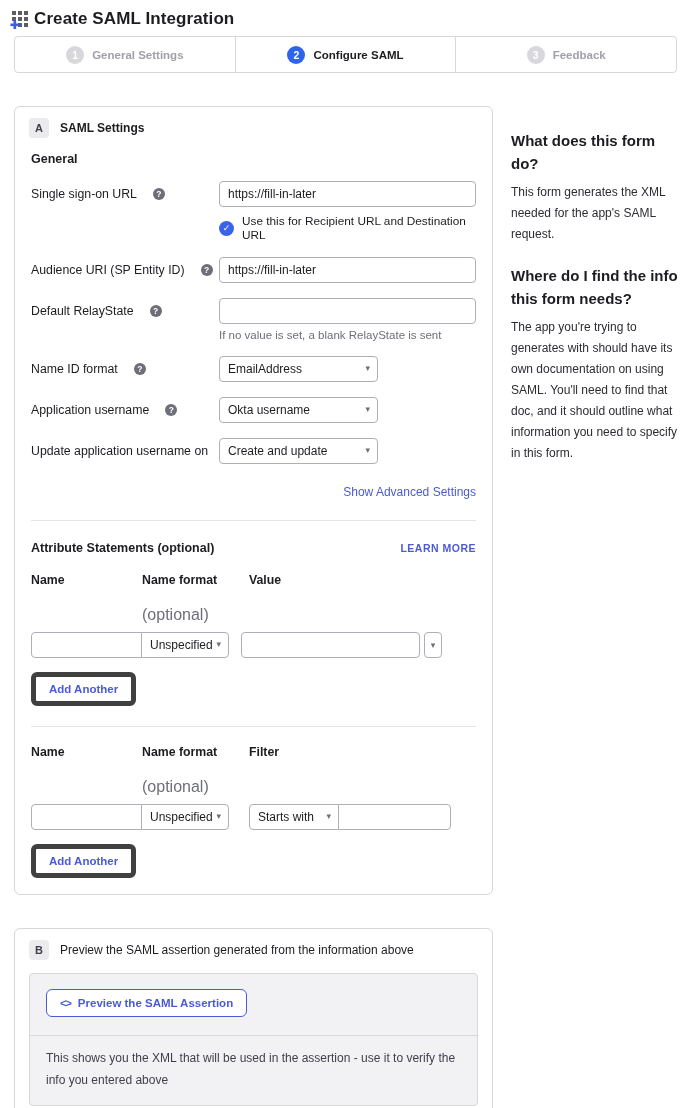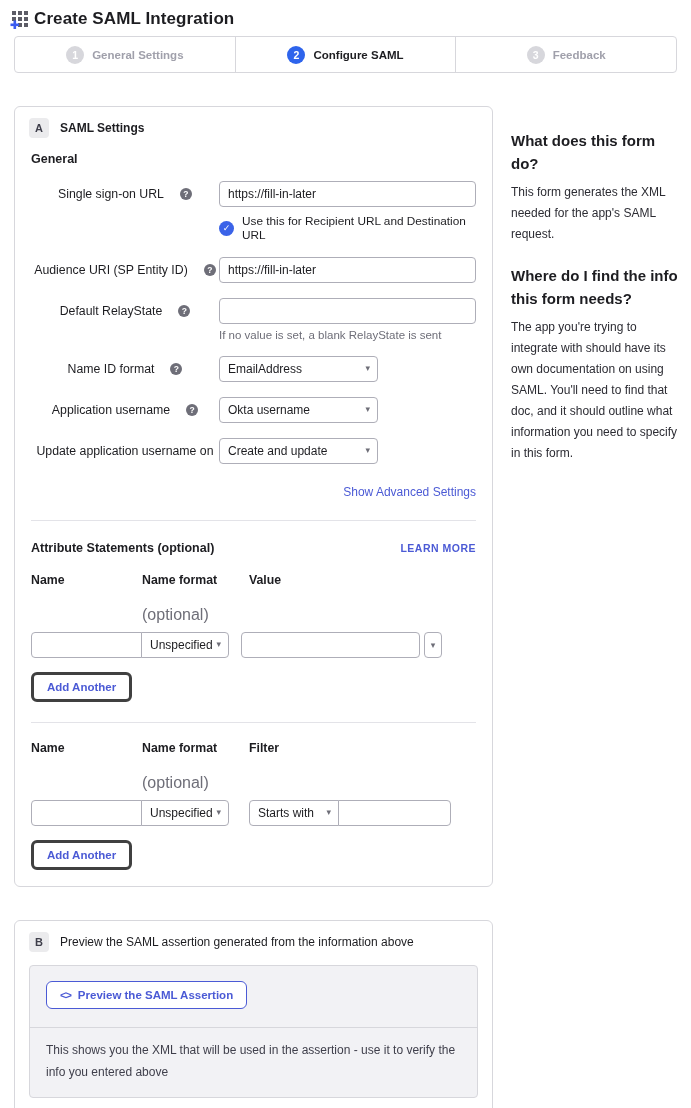--- a/index.html
+++ b/index.html
@@ -35,21 +35,21 @@
   .panel-badge { width:20px; height:20px; border-radius:4px; background:#ebebed; color:#3f3f4b;
     display:flex; align-items:center; justify-content:center; font-size:11px; font-weight:bold; }
   .panel-title { font-size:12px; font-weight:bold; }
   .panel-title.plain { font-weight:normal; font-size:12px; }
 
   .section-heading { font-size:12.5px; font-weight:bold; margin:10px 16px 0; }
 
   
   .field { display:flex; margin:15px 16px 0; }
   .field-label { width:188px; flex:0 0 auto; font-size:12.3px; padding-top:6px;
-    display:flex; align-items:flex-start; gap:16px; line-height:1.25;justify-content:center; }
+    display:flex; align-items:flex-start; gap:16px; line-height:1.25; }
   .help { width:12px; height:12px; border-radius:50%; background:#6e6e78; color:#fff;
     font-size:8.5px; font-weight:bold; display:inline-flex; align-items:center; justify-content:center;
     flex:0 0 auto; margin-top:1px; cursor:pointer; }
   .control { flex:1; }
   .text-input { width:100%; height:26px; border:1px solid #aeaeb8; border-radius:4px;
     padding:0 8px; font-family:"Liberation Sans",sans-serif; font-size:12px; color:#1d1d21; background:#fff; }
   .helper-text { font-size:11.5px; color:#6e6e78; margin-top:5px; }
 
   .select { position:relative; height:26px; border:1px solid #aeaeb8; border-radius:4px;
     background:#fff; display:flex; align-items:center; padding:0 22px 0 8px;
@@ -75,21 +75,21 @@
   .col-name-h { width:111px; } .col-format-h { width:107px; } 
   .attr-row { display:flex; align-items:flex-start; margin:8px 16px 0; }
   .in-name { width:111px; border-radius:4px 0 0 4px; }
   .sel-format { width:88px; border-radius:0 4px 4px 0; margin-left:-1px; }
   .in-value { width:179px; margin-left:12px; }
   .mini-select { width:18px; height:26px; border:1px solid #aeaeb8; border-radius:4px; margin-left:4px;
     background:#fff; display:flex; align-items:center; justify-content:center; cursor:pointer; }
   .mini-select .caret { font-size:9px; color:#6e6e78; line-height:1; }
   .sel-filter { width:90px; margin-left:20px; border-radius:4px 0 0 4px; }
   .in-filter { width:113px; margin-left:-1px; border-radius:0 4px 4px 0; }
-  .add-btn { display:inline-block; margin:14px 16px 0; padding:6px 13px; border:3px solid #404040;
+  .add-btn { display:inline-block; margin:14px 16px 0; padding:6px 13px; border:5px solid #404040;
     border-radius:6px; background:#fff; color:#4b5ad5; font-size:11.5px; font-weight:bold;
     font-family:"Liberation Sans",sans-serif; cursor:pointer; }
   .panel-a-bottom { height:16px; }
 
   
   .sb-heading { font-size:15px; font-weight:bold; margin:0 0 7px; line-height:1.5; }
   .sb-body { font-size:12px; line-height:1.75; color:#2c2c33; margin:0 0 20px; }
 
   
   .panel-b { margin-top:33px; }
@@ -326,15 +326,15 @@
         <button class="btn-filled">Next</button>
       </div>
     </div>
 
   </div>
 
   <div class="sidebar">
     <h4 class="sb-heading">What does this form do?</h4>
     <p class="sb-body">This form generates the XML needed for the app's SAML request.</p>
     <h4 class="sb-heading">Where do I find the info this form needs?</h4>
-    <p class="sb-body">The app you're trying to integrate with should have its own documentation on using SAML. You'll need to find that doc, and it should outline what information you need to specify in this form.</p>
+    <p class="sb-body">The app you're trying to generates with should have its own documentation on using SAML. You'll need to find that doc, and it should outline what information you need to specify in this form.</p>
   </div>
 </div>
 
 </body></html>

